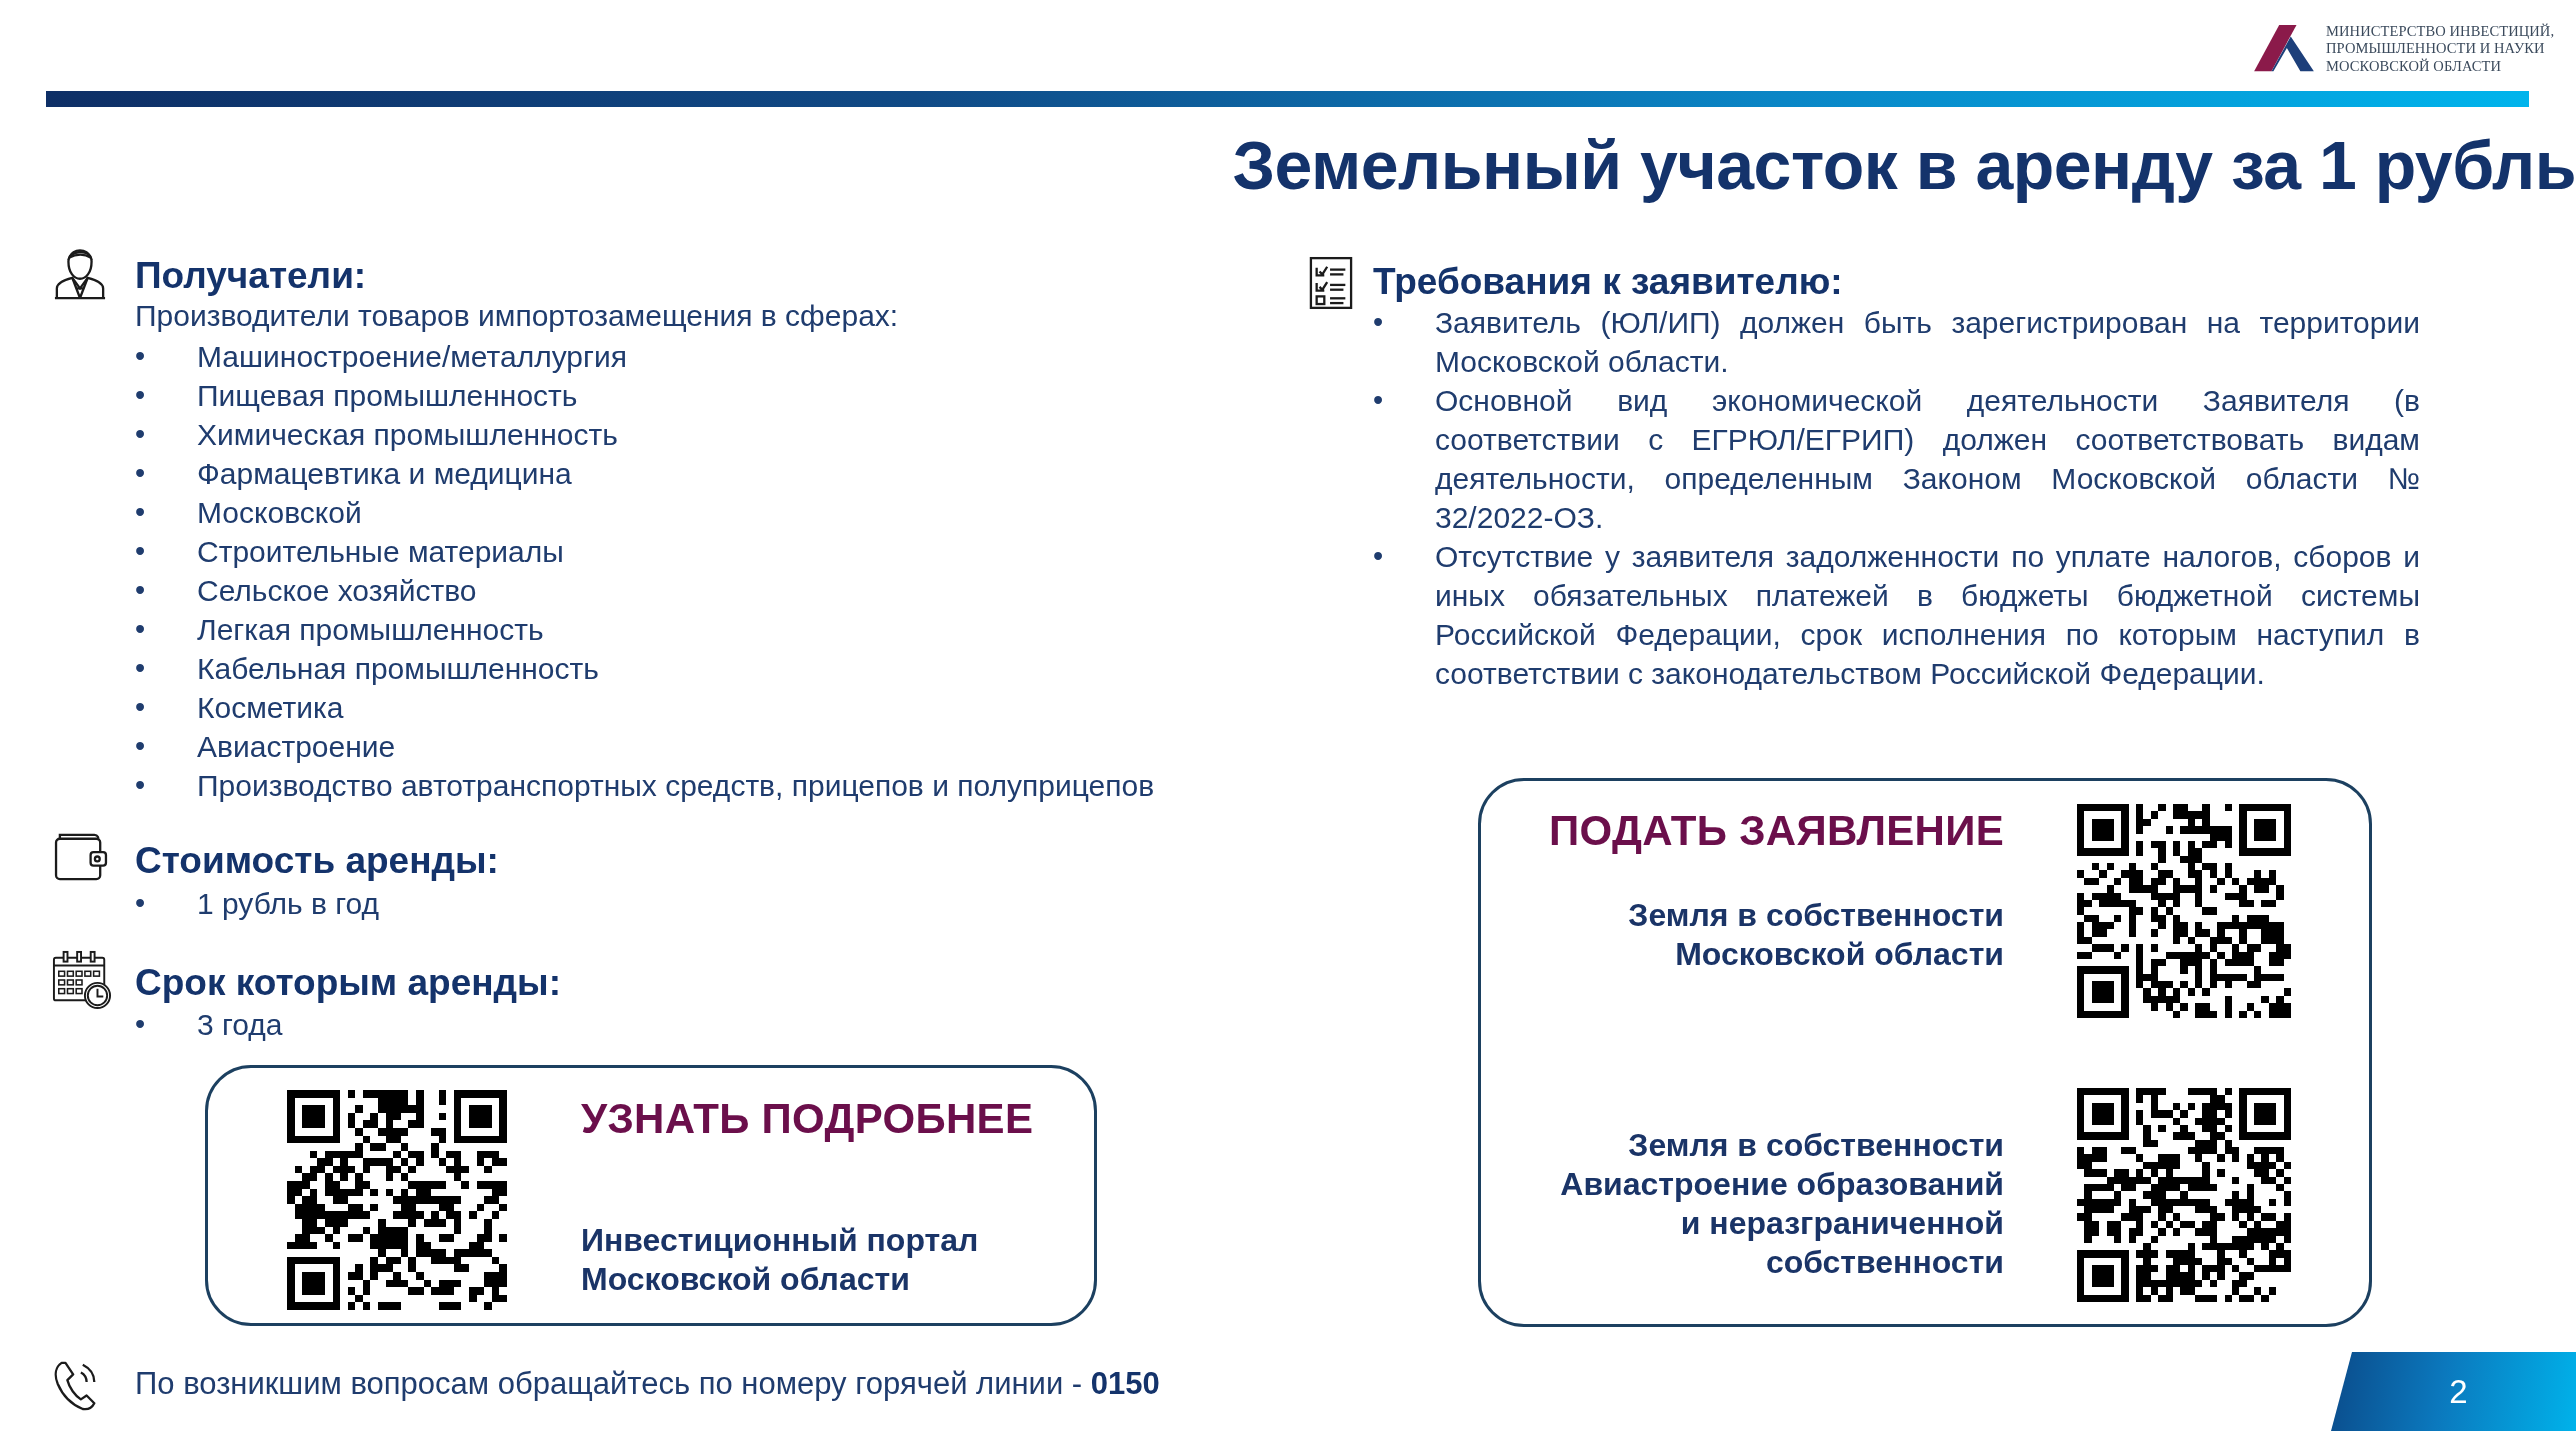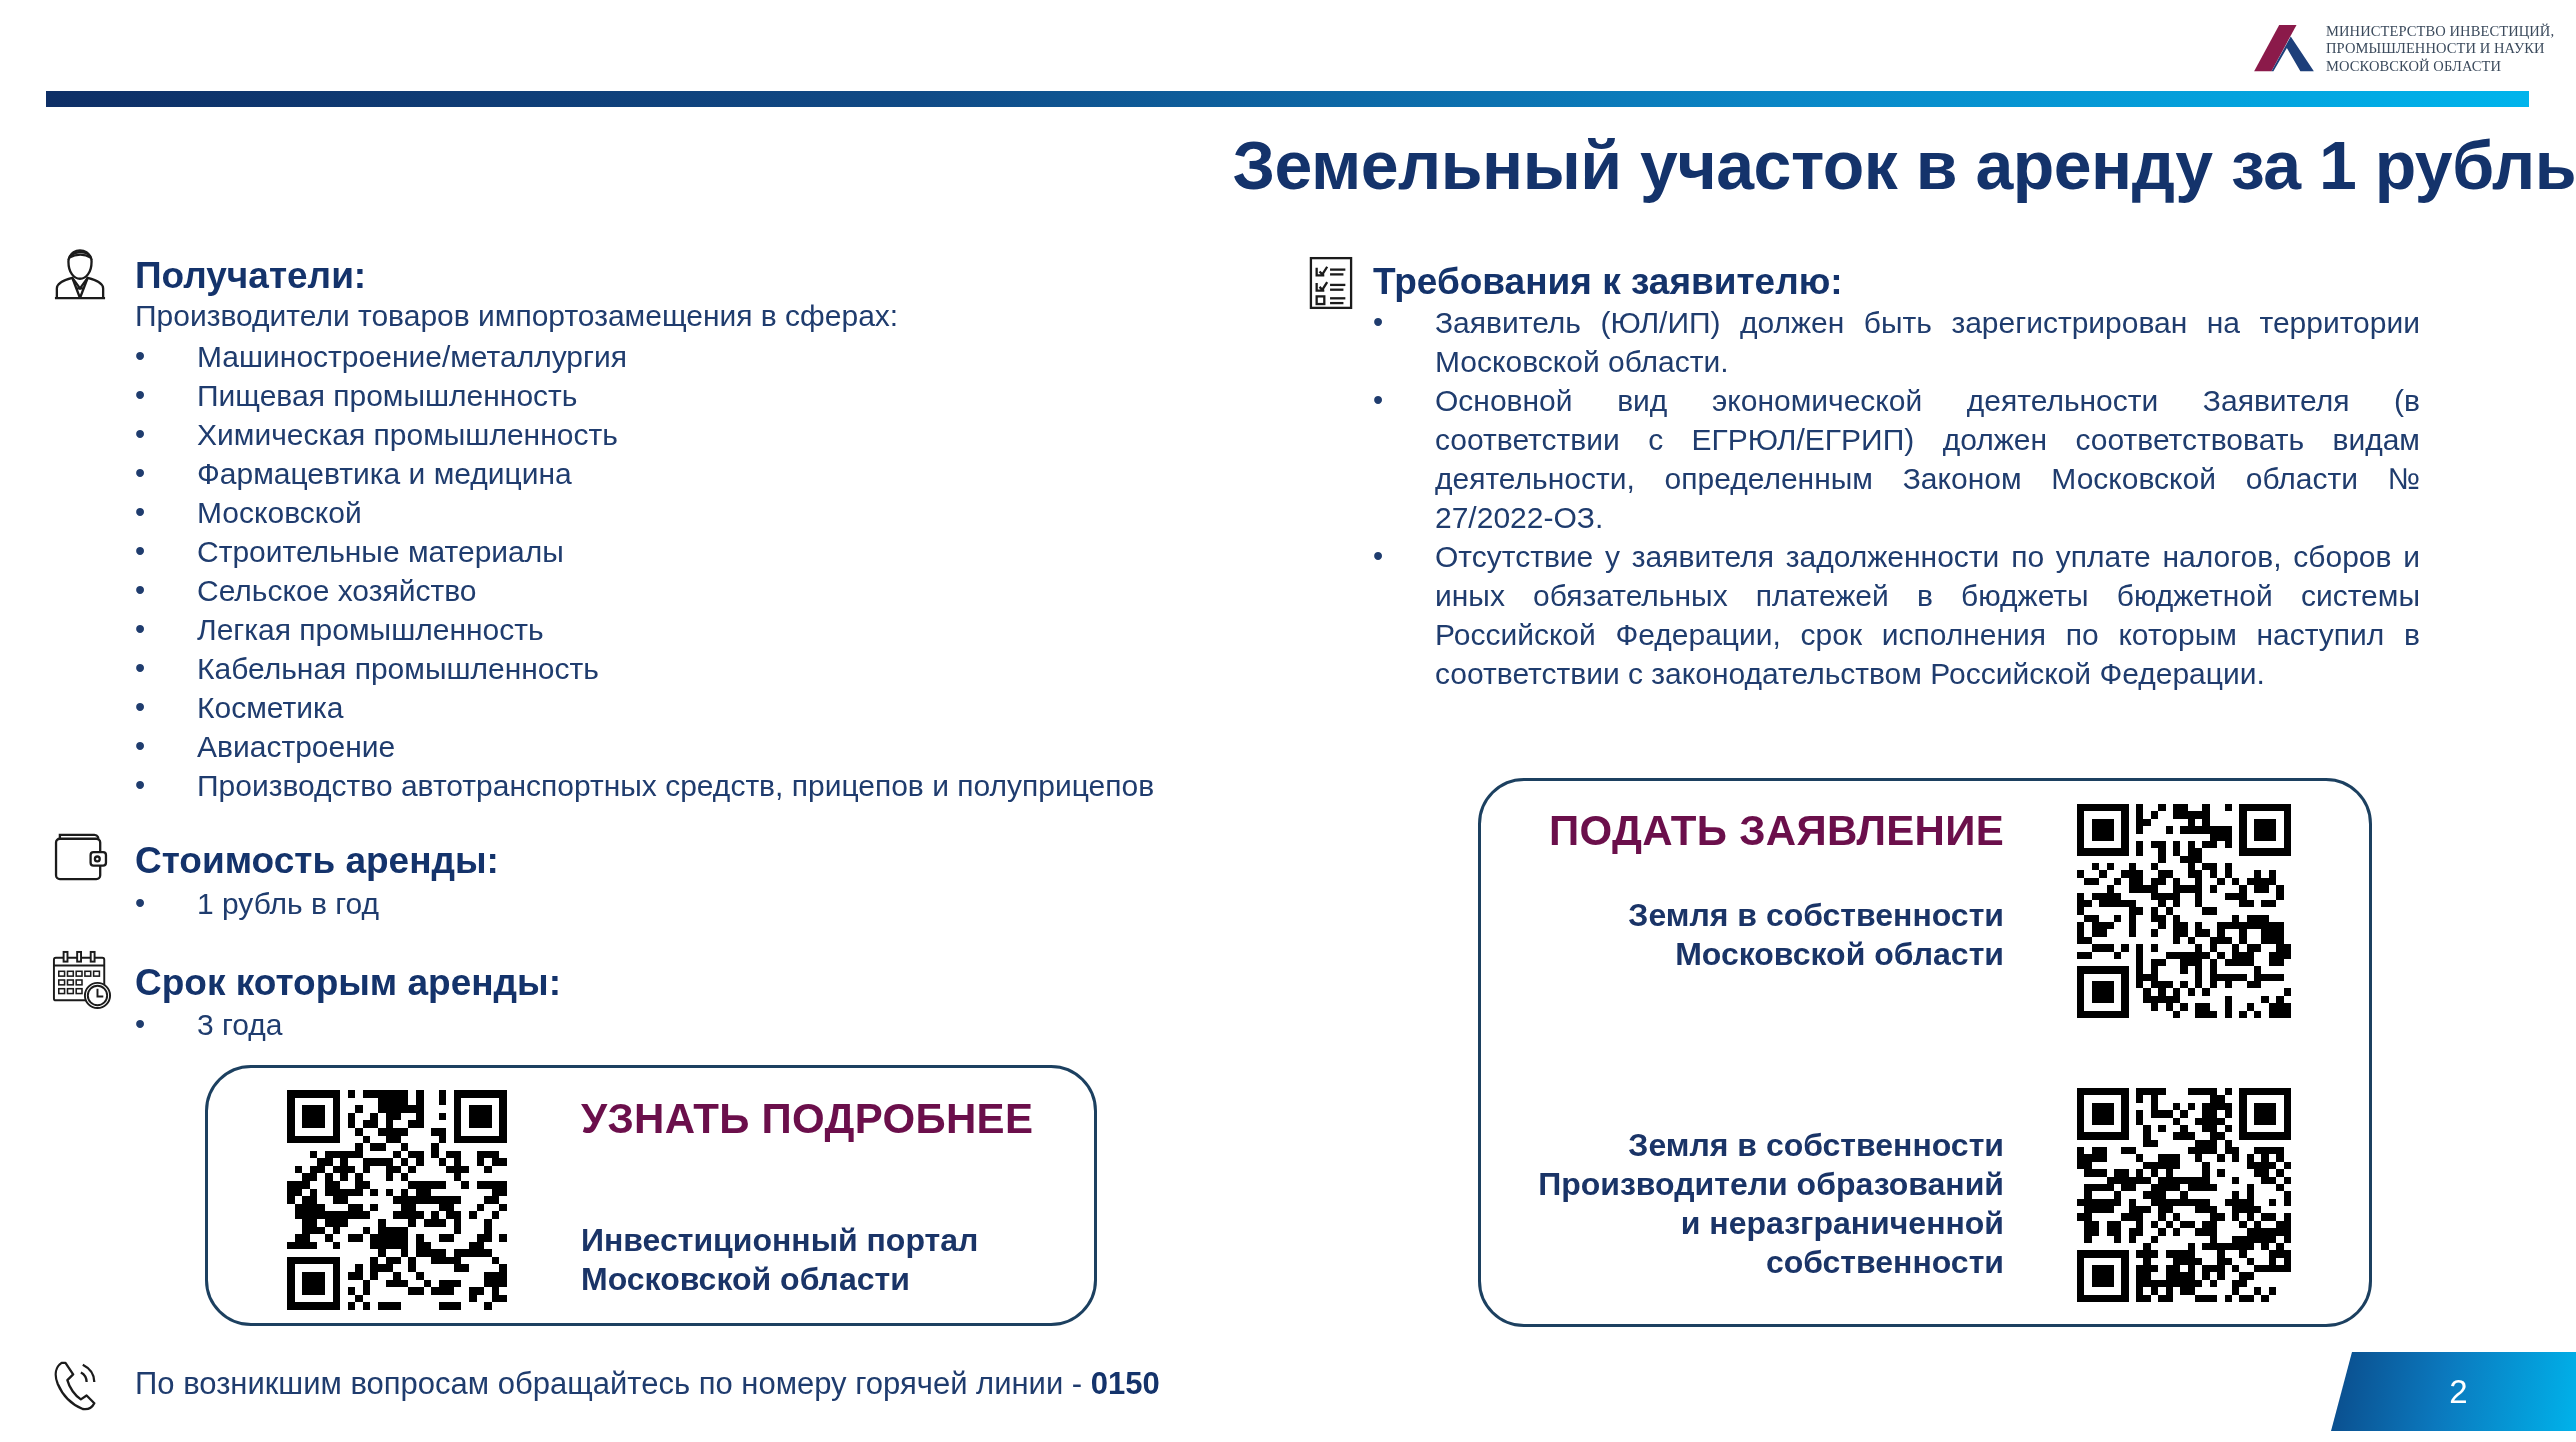--- a/index.html
+++ b/index.html
@@ -167,21 +167,21 @@
       <line x1="22" y1="19" x2="36" y2="19"></line>
     <line x1="22" y1="30" x2="38" y2="30"></line>
       <line x1="22" y1="35" x2="36" y2="35"></line>
     <line x1="22" y1="44" x2="38" y2="44"></line>
       <line x1="22" y1="49" x2="36" y2="49"></line>
   </svg>
 </div>
 <div class="abs h2" style="left:1373px; top:261px;">Требования к заявителю:</div>
 <ul class="abs bullets req" style="left:1373px; top:303px; width:1047px;">
   <li>Заявитель (ЮЛ/ИП) должен быть зарегистрирован на территории Московской области.</li>
-  <li>Основной вид экономической деятельности Заявителя (в соответствии с ЕГРЮЛ/ЕГРИП) должен соответствовать видам деятельности, определенным Законом Московской области № 27/2022-ОЗ.</li>
+  <li>Основной вид экономической деятельности Заявителя (в соответствии с ЕГРЮЛ/ЕГРИП) должен соответствовать видам деятельности, определенным Законом Московской области № 32/2022-ОЗ.</li>
   <li>Отсутствие у заявителя задолженности по уплате налогов, сборов и иных обязательных платежей в бюджеты бюджетной системы Российской Федерации, срок исполнения по которым наступил в соответствии с законодательством Российской Федерации.</li>
 </ul>
 
 <div class="abs box" style="left:205px; top:1065px; width:892px; height:261px;"></div>
 <div class="abs qr" style="left:287px; top:1090px; width:220px; height:220px;">
   <svg class="qr-svg" viewBox="0 0 29 29" shape-rendering="crispEdges">
       <rect x="8" y="0" width="1" height="1" fill="#000"></rect>
       <rect x="10" y="0" width="1" height="1" fill="#000"></rect>
       <rect x="11" y="0" width="1" height="1" fill="#000"></rect>
       <rect x="12" y="0" width="1" height="1" fill="#000"></rect>
@@ -807,21 +807,21 @@
       <rect x="22" y="0" width="7" height="7" fill="#000"></rect>
       <rect x="23" y="1" width="5" height="5" fill="#fff"></rect>
       <rect x="24" y="2" width="3" height="3" fill="#000"></rect>
       <rect x="0" y="22" width="7" height="7" fill="#000"></rect>
       <rect x="1" y="23" width="5" height="5" fill="#fff"></rect>
       <rect x="2" y="24" width="3" height="3" fill="#000"></rect>
     </svg>
 </div>
 <div class="abs box-text" style="left:1478px; top:1126px; width:526px; text-align:right; white-space:nowrap;">
   <div>Земля в собственности</div>
-  <div>Производители образований</div>
+  <div>Авиастроение образований</div>
   <div>и неразграниченной</div>
   <div>собственности</div>
 </div>
 <div class="abs qr" style="left:2077px; top:1088px; width:214px; height:214px;">
   <svg class="qr-svg" viewBox="0 0 29 29" shape-rendering="crispEdges">
       <rect x="8" y="0" width="1" height="1" fill="#000"></rect>
       <rect x="9" y="0" width="1" height="1" fill="#000"></rect>
       <rect x="10" y="0" width="1" height="1" fill="#000"></rect>
       <rect x="11" y="0" width="1" height="1" fill="#000"></rect>
       <rect x="15" y="0" width="1" height="1" fill="#000"></rect>

